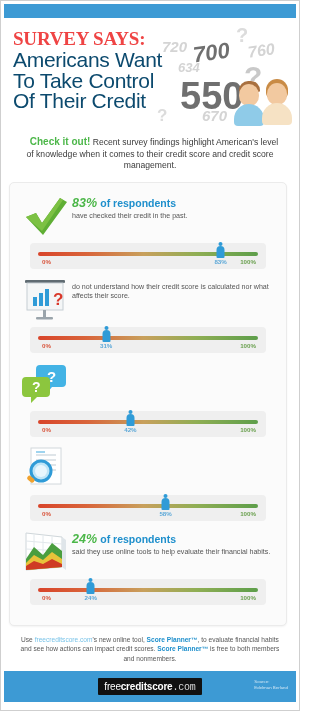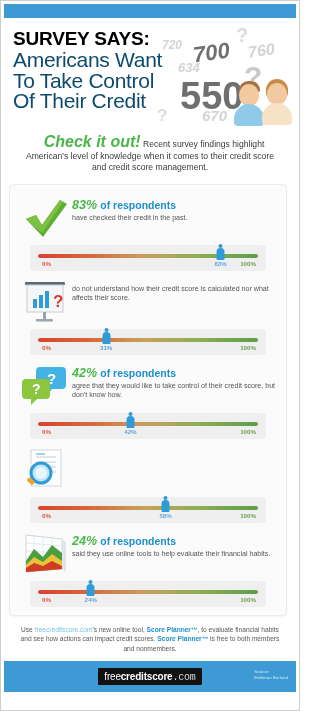--- a/index.html
+++ b/index.html
@@ -30,23 +30,24 @@
     position: relative;
     height: 112px;
     padding: 8px 0 0 12px;
     box-sizing: border-box;
     overflow: hidden;
   }
   .title-main {
     font-size: 19px;
     font-weight: bold;
     letter-spacing: -0.2px;
-    color: #000000;
+    color: #ef4444;
     line-height: 22px;
     margin: 2px 0 0 0;
+    font-family: Liberation Serif, serif;
   }
   .title-sub {
     font-size: 21px;
     color: #0c4a6e;
     line-height: 20.5px;
     letter-spacing: -0.3px;
   }
   .title-sub div { white-space: nowrap; }
   
   .numcloud {
@@ -91,31 +92,30 @@
   .checkblock {
     text-align: center;
     padding: 6px 18px 8px 18px;
     font-size: 8.6px;
     color: #3b3b3b;
     line-height: 11.6px;
   }
   .checkblock .cio {
     color: #4cb749;
     font-weight: bold;
-    font-style: italic;
-    font-size: 16px;
+    font-size: 10px;
     margin-left: 8px;
   }
   
   .card {
     margin: 2px 12px 0 8px;
     background: #fbfbfb;
     border: 1px solid #ebebeb;
     border-radius: 5px;
-    padding: 4px 0 6px 0;
+    padding: 4px 0 18px 0;
     box-shadow: 0 1px 2px rgba(0,0,0,0.05);
   }
   .stat {
     padding: 6px 10px 2px 10px;
   }
   .stat-top {
     display: flex;
     align-items: flex-start;
   }
   .stat-icon {
@@ -235,21 +235,21 @@
 </style>
 </head>
 <body>
 
 <div id="page">
 
   <div class="topbar"></div>
 
   <div class="header">
     <div class="numcloud">
-      <span class="num light" style="left:6px; top:20px; font-size:12px;">720</span>
+      <span class="num light" style="left:6px; top:20px; font-size:15px;">720</span>
       <span class="num dark" style="left:37px; top:22px; font-size:22px; transform:rotate(-8deg);">700</span>
       <span class="num light" style="left:92px; top:24px; font-size:16px; transform:rotate(-8deg);">760</span>
       <span class="num light" style="left:22px; top:42px; font-size:13px;">634</span>
       <span class="num dark" style="left:24px; top:57px; font-size:38px; font-style:normal;">550</span>
       <span class="num light" style="left:46px; top:89px; font-size:15px;">670</span>
       <span class="qm" style="left:80px; top:6px; font-size:20px;">?</span>
       <span class="qm mid" style="left:88px; top:42px; font-size:30px;">?</span>
       <span class="qm" style="left:1px; top:88px; font-size:17px;">?</span>
 
       <div class="avatars">
@@ -340,27 +340,20 @@
 
     <div class="stat">
       <div class="stat-top">
         <div class="stat-icon ico-generic">
           <svg width="52" height="46" viewBox="0 0 52 46">
             <path d="M20 4 h22 a4 4 0 0 1 4 4 v14 a4 4 0 0 1 -4 4 h-10 l-6 7 v-7 h-6 a4 4 0 0 1 -4 -4 v-14 a4 4 0 0 1 4 -4 z" fill="#43b3e5"></path>
             <text x="27" y="21" font-family="Liberation Sans, sans-serif" font-size="15" font-weight="bold" fill="#ffffff">?</text>
             <path d="M6 16 h20 a4 4 0 0 1 4 4 v12 a4 4 0 0 1 -4 4 h-9 l-6 6 v-6 h-5 a4 4 0 0 1 -4 -4 v-12 a4 4 0 0 1 4 -4 z" fill="#8cc63e"></path>
             <text x="12" y="31" font-family="Liberation Sans, sans-serif" font-size="14" font-weight="bold" fill="#ffffff">?</text>
           </svg>
-        </div>
-        <div class="stat-text">
-          <div class="stat-head">
-            <span class="pct">42%</span>
-            <span class="lbl">of respondents</span>
-          </div>
-          <div class="stat-desc">agree that they would like to take control of their credit score, but don't know how.</div>
         </div>
       </div>
       <div class="barwrap">
         <div class="bar"></div>
         <div class="marker" style="left:calc(8px + 42% * (100% - 16px) / 100%);">
           <div class="mhead"></div>
             <div class="mbody"></div>
         </div>
         <span class="tick zero" style="left:12px; transform:none;">0%</span>
         <span class="tick value" style="left:calc(8px + 42% * (100% - 16px) / 100%);">42%</span>

